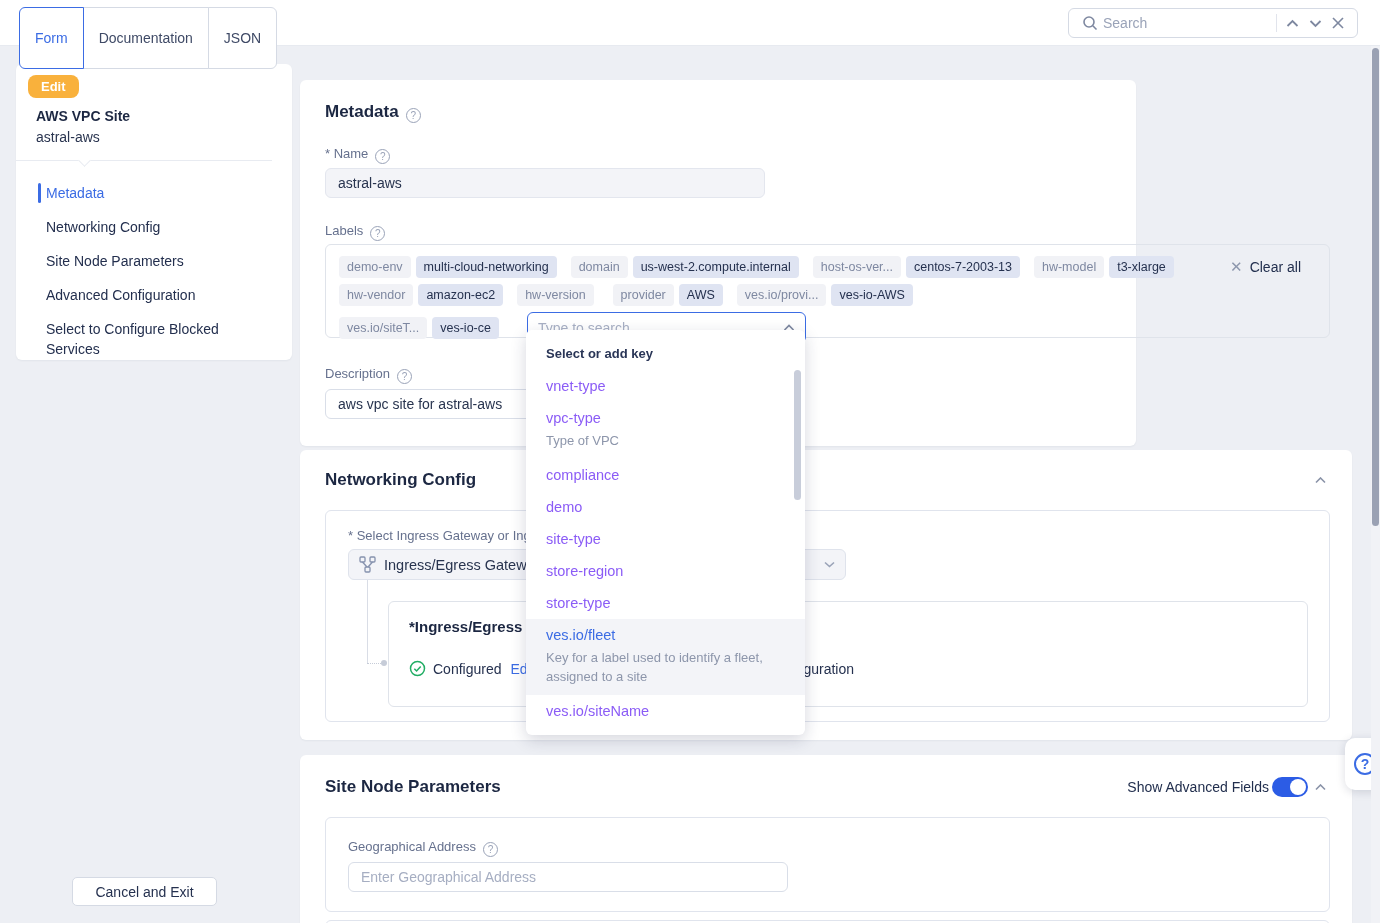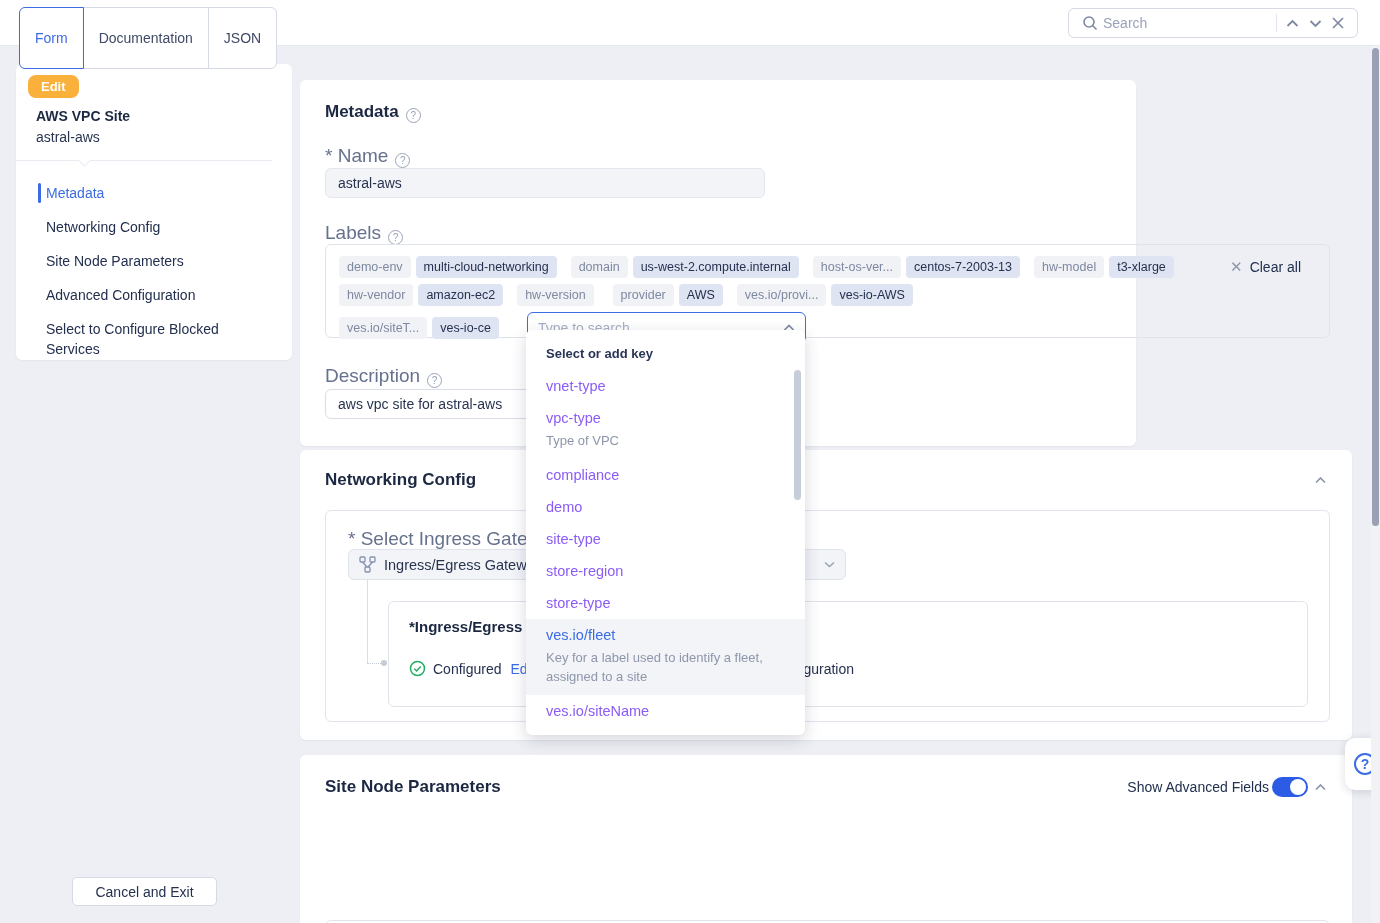--- a/index.html
+++ b/index.html
@@ -40,21 +40,21 @@
   .sidebar-nav { position:absolute; left:0; top:112px; width:256px; }
   .nav-item { padding:7px 20px 7px 30px; font-size:14px; color:#232f4e; cursor:pointer; position:relative; line-height:20px; }
   .nav-item.active { color:#3b6ce4; }
   .nav-item.active::before { content:""; position:absolute; left:22px; top:7px; bottom:7px; width:3px; background:#3b6ce4; border-radius:2px; }
   .cancel-btn { position:absolute; left:72px; top:877px; width:145px; height:29px; background:#fff;
     border:1px solid #d5dae4; border-radius:5px; font-family:inherit; font-size:14px; color:#25314f; cursor:pointer; }
   
   .h2 { font-size:17px; font-weight:bold; color:#1c2742; }
   .qicon { display:inline-flex; width:15px; height:15px; border:1px solid #9aa3b8; border-radius:50%;
     color:#9aa3b8; font-size:10px; align-items:center; justify-content:center; margin-left:7px; vertical-align:-2px; cursor:pointer; }
-  .field-label { font-size:19px; color:#66718e; }
+  .field-label { font-size:13px; color:#66718e; }
   .tinput { border:1px solid #d9dee8; border-radius:6px; height:30px; padding:0 12px; font-family:inherit;
     font-size:14px; color:#28344f; background:#fff; outline:none; }
   .tinput::placeholder { color:#a6aec2; }
   .tinput.readonly { background:#f3f4f8; border-color:#e3e6ee; }
   .collapse-btn { background:none; border:none; cursor:pointer; padding:4px; }
   
   .meta-card { left:300px; top:64px; width:836px; height:366px;margin-top:16px; }
   .meta-head { position:absolute; left:25px; top:22px; }
   .name-label { position:absolute; left:25px; top:65px; }
   .name-input { position:absolute; left:25px; top:88px; width:440px; }
@@ -304,20 +304,26 @@
       <button class="toggle">
           <span class="knob"></span>
         </button>
       <button class="collapse-btn">
         <svg width="11" height="7" viewBox="0 0 11 7" fill="none" stroke="#8a93a8" stroke-width="1.6">
             <polyline points="1,5.5 5.5,1 10,5.5"></polyline>
           </svg>
       </button>
     </span>
   </div>
+  <div class="sn-inner">
+    <div class="geo-label">
+      <span class="field-label">Geographical Address</span><span class="qicon">?</span>
+    </div>
+    <input class="tinput geo-input" placeholder="Enter Geographical Address" style="">
+  </div>
   <div class="next-box"></div>
 </div>
 
 <div class="dd-panel">
   <div class="dd-header">Select or add key</div>
   <div>
       <div class="dd-item">
         <div class="dd-label">vnet-type</div>
       </div>
       <div class="dd-item">

